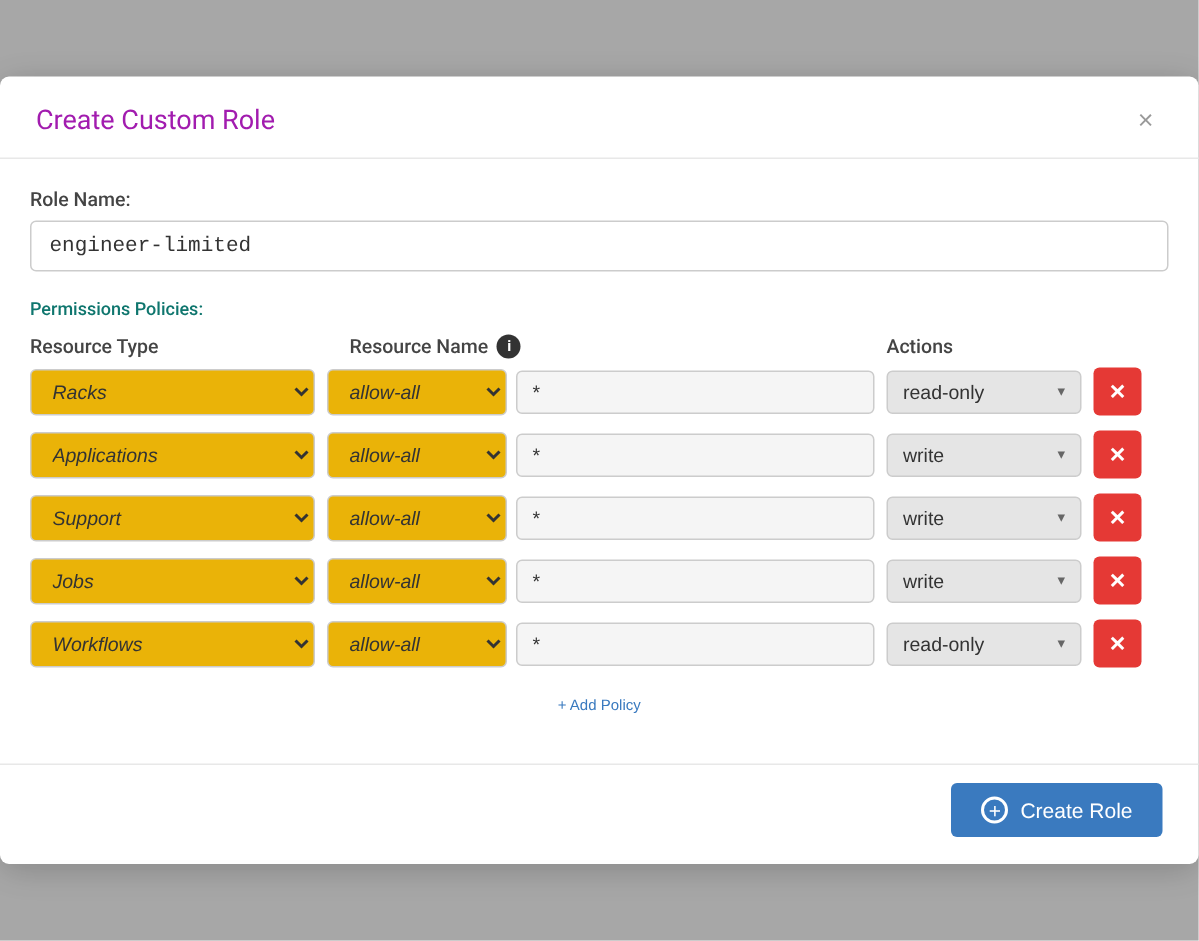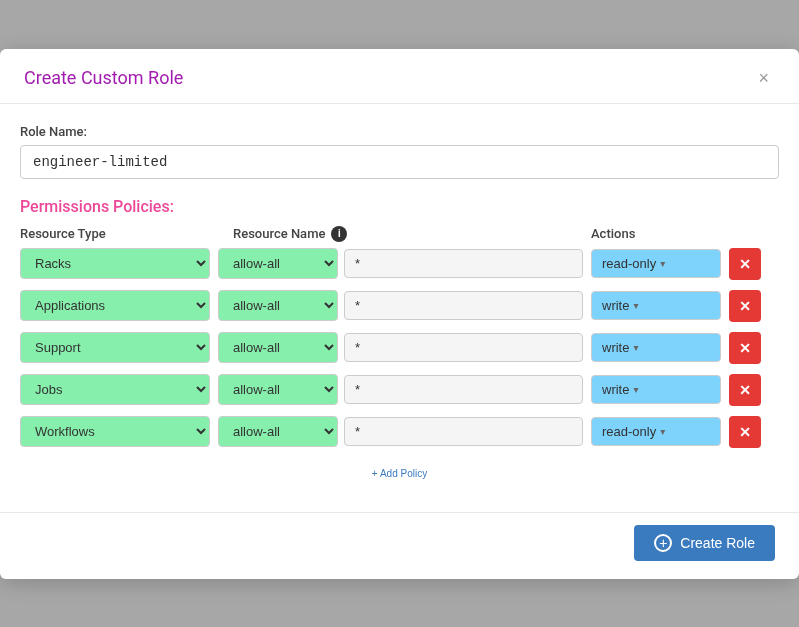--- a/index.html
+++ b/index.html
@@ -63,23 +63,23 @@
       width: 100%;
       border: 1px solid #ccc;
       border-radius: 4px;
       padding: 8px 12px;
       font-size: 14px;
       color: #333;
       outline: none;
       font-family: Liberation Mono, monospace;
     }
     .permissions-label {
-      font-size: 16px;
-      font-weight: 500;
-      color: #ec4899;
+      font-size: 12px;
+      font-weight: 500;
+      color: #0f766e;
       margin-top: 18px;
       margin-bottom: 10px;
     }
     .table-header {
       display: grid;
       grid-template-columns: 190px 1fr 130px 50px;
       gap: 8px;
       align-items: center;
       padding: 0 0 6px 0;
       font-size: 13px;
@@ -116,23 +116,24 @@
       display: flex;
       gap: 6px;
       align-items: center;
     }
     select {
       border: 1px solid #ccc;
       border-radius: 4px;
       padding: 6px 10px;
       font-size: 13px;
       color: #333;
-      background: #86efac;
+      background: #eab308;
       cursor: pointer;
       outline: none;
+      font-style: italic;
     }
     .resource-type-select {
       width: 100%;
     }
     .resource-name-select {
       width: 120px;
       flex-shrink: 0;
     }
     .resource-name-input {
       flex: 1;
@@ -143,26 +144,27 @@
       color: #333;
       background: #f5f5f5;
       outline: none;
     }
     .action-btn {
       border: 1px solid #ccc;
       border-radius: 4px;
       padding: 6px 10px;
       font-size: 13px;
       color: #333;
-      background: #7dd3fc;
+      background: #e5e5e5;
       cursor: pointer;
       display: flex;
       align-items: center;
       gap: 4px;
       width: 100%;
+      justify-content: space-between;
     }
     .chevron {
       font-size: 10px;
       color: #666;
     }
     .delete-btn {
       background: #e53935;
       border: none;
       border-radius: 4px;
       color: #fff;

